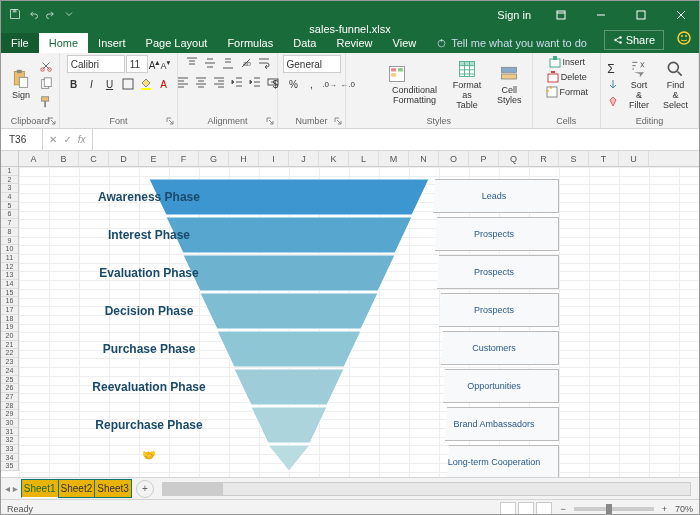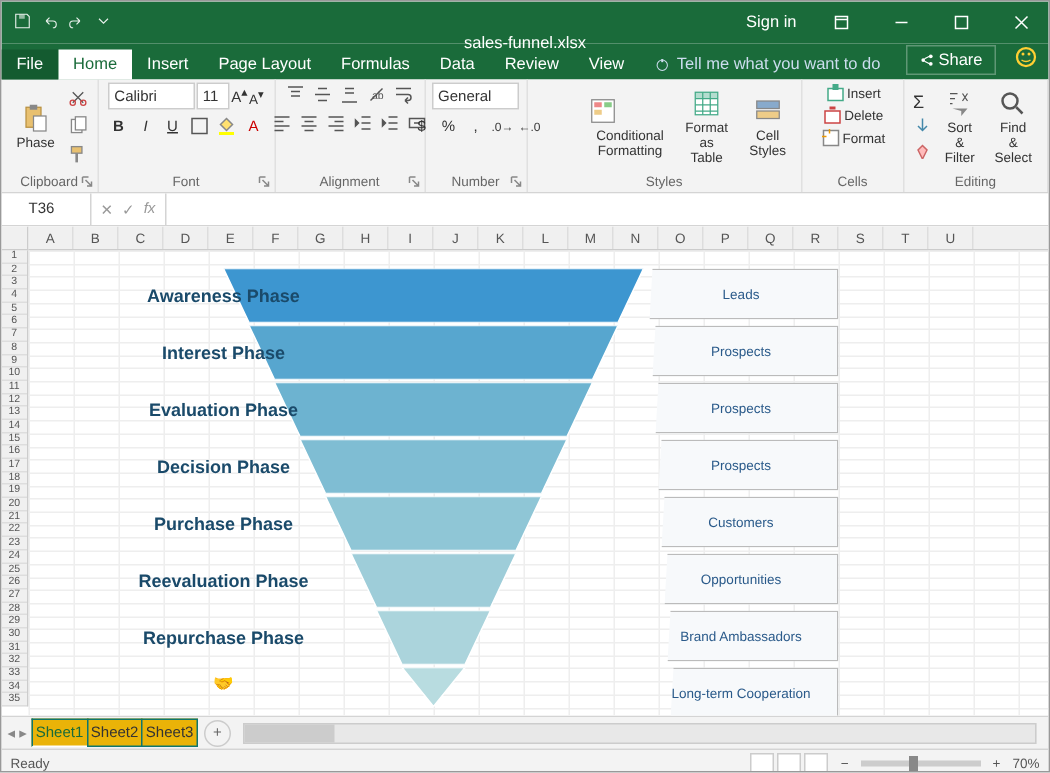--- a/index.html
+++ b/index.html
@@ -27,21 +27,21 @@
 .group .dlg{position:absolute;right:2px;bottom:2px;width:10px;height:10px;}
 .group .body{display:flex;gap:4px;align-items:center;flex:1;}
 .bigbtn{display:flex;flex-direction:column;align-items:center;gap:2px;padding:2px 4px;}
 .bigbtn svg{width:20px;height:20px;}
 .bigbtn span{font-size:9px;text-align:center;line-height:1.1;}
 .smallctrl{display:flex;align-items:center;gap:1px;}
 .fontbox{border:1px solid #ccc;background:#fff;height:18px;padding:0 3px;font-size:10px;display:flex;align-items:center;}
 .iconrow{display:flex;gap:2px;}
 .iconrow div{width:16px;height:16px;display:flex;align-items:center;justify-content:center;}
 .formulabar{height:22px;background:#fff;border-bottom:1px solid #d4d4d4;display:flex;align-items:center;font-size:10px;}
-.namebox{width:60px;border-right:1px solid #d4d4d4;height:100%;display:flex;align-items:center;padding:0 18px;}
+.namebox{width:42px;border-right:1px solid #d4d4d4;height:100%;display:flex;align-items:center;padding:0 8px;}
 .fxbtns{display:flex;gap:6px;padding:0 6px;border-right:1px solid #d4d4d4;height:100%;align-items:center;color:#999;}
 .fxarea{flex:1;padding:0 6px;}
 .gridarea{position:relative;height:326px;background:#fff;overflow:hidden;}
 .colheaders{display:flex;height:16px;background:#f0f0f0;border-bottom:1px solid #ccc;position:absolute;left:18px;top:0;right:0;}
 .colh{width:30px;border-right:1px solid #ddd;text-align:center;font-size:9px;color:#555;line-height:16px;}
 .rowheaders{position:absolute;left:0;top:16px;width:18px;background:#f0f0f0;border-right:1px solid #ccc;}
 .rowh{height:8.7px;border-bottom:1px solid #ddd;text-align:center;font-size:7px;color:#555;line-height:8.7px;}
 .cells{position:absolute;left:18px;top:16px;right:0;bottom:0;}
 .gridlines-v{position:absolute;inset:0;}
 .gridlines-v div{position:absolute;top:0;bottom:0;width:1px;background:#eee;}
@@ -147,21 +147,21 @@
 
 <div class="ribbon">
   <div class="group">
     <div class="body">
       <div class="bigbtn">
           <svg viewBox="0 0 24 24">
             <rect x="4" y="3" width="12" height="16" fill="#e8c070" stroke="#b89040"></rect>
             <rect x="7" y="1" width="6" height="4" fill="#888"></rect>
             <rect x="10" y="10" width="10" height="12" fill="#fff" stroke="#888"></rect>
           </svg>
-          <span>Phase</span>
+          <span>Sign</span>
         </div>
       <div style="display:flex;flex-direction:column;gap:2px;">
         <div><svg width="14" height="14" viewBox="0 0 16 16">
               <path d="M4 4l8 8M12 4l-8 8" stroke="#555" fill="none"></path>
               <circle cx="4" cy="12" r="2" fill="none" stroke="#c44"></circle>
               <circle cx="12" cy="12" r="2" fill="none" stroke="#c44"></circle>
             </svg></div>
         <div><svg width="14" height="14" viewBox="0 0 16 16">
               <rect x="3" y="3" width="8" height="10" fill="#fff" stroke="#888"></rect>
               <rect x="6" y="1" width="8" height="10" fill="#fff" stroke="#888"></rect>

